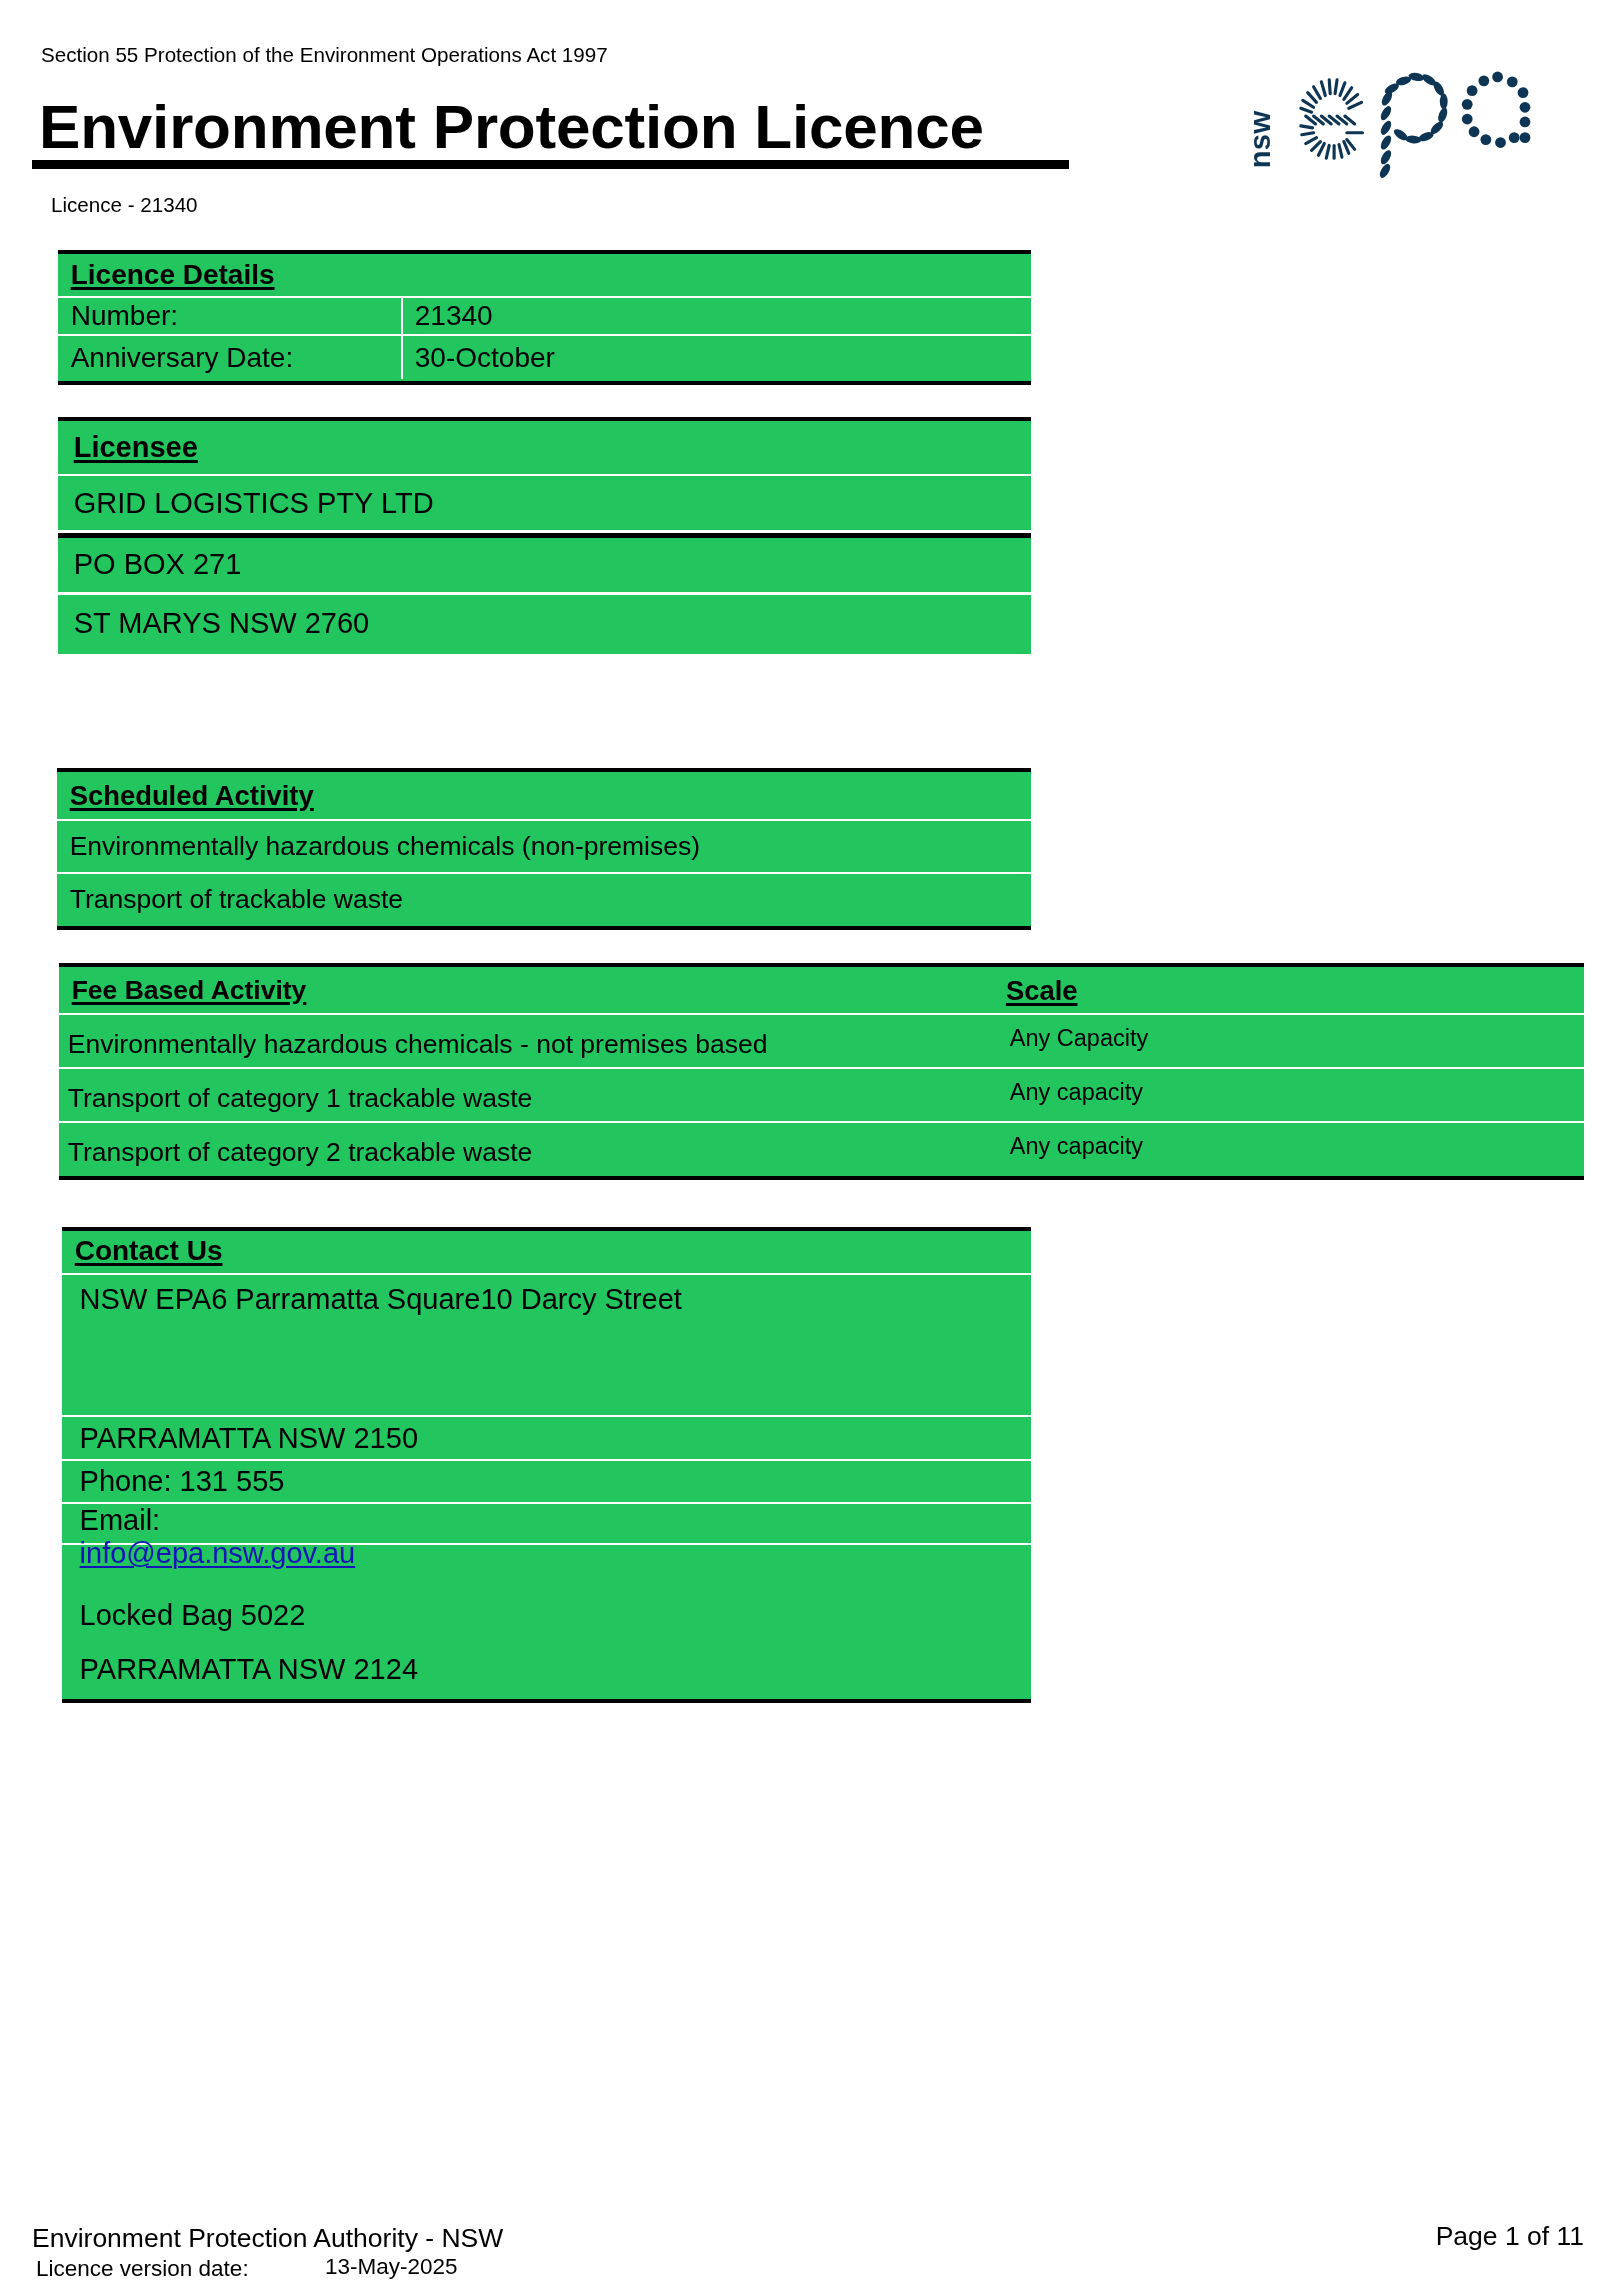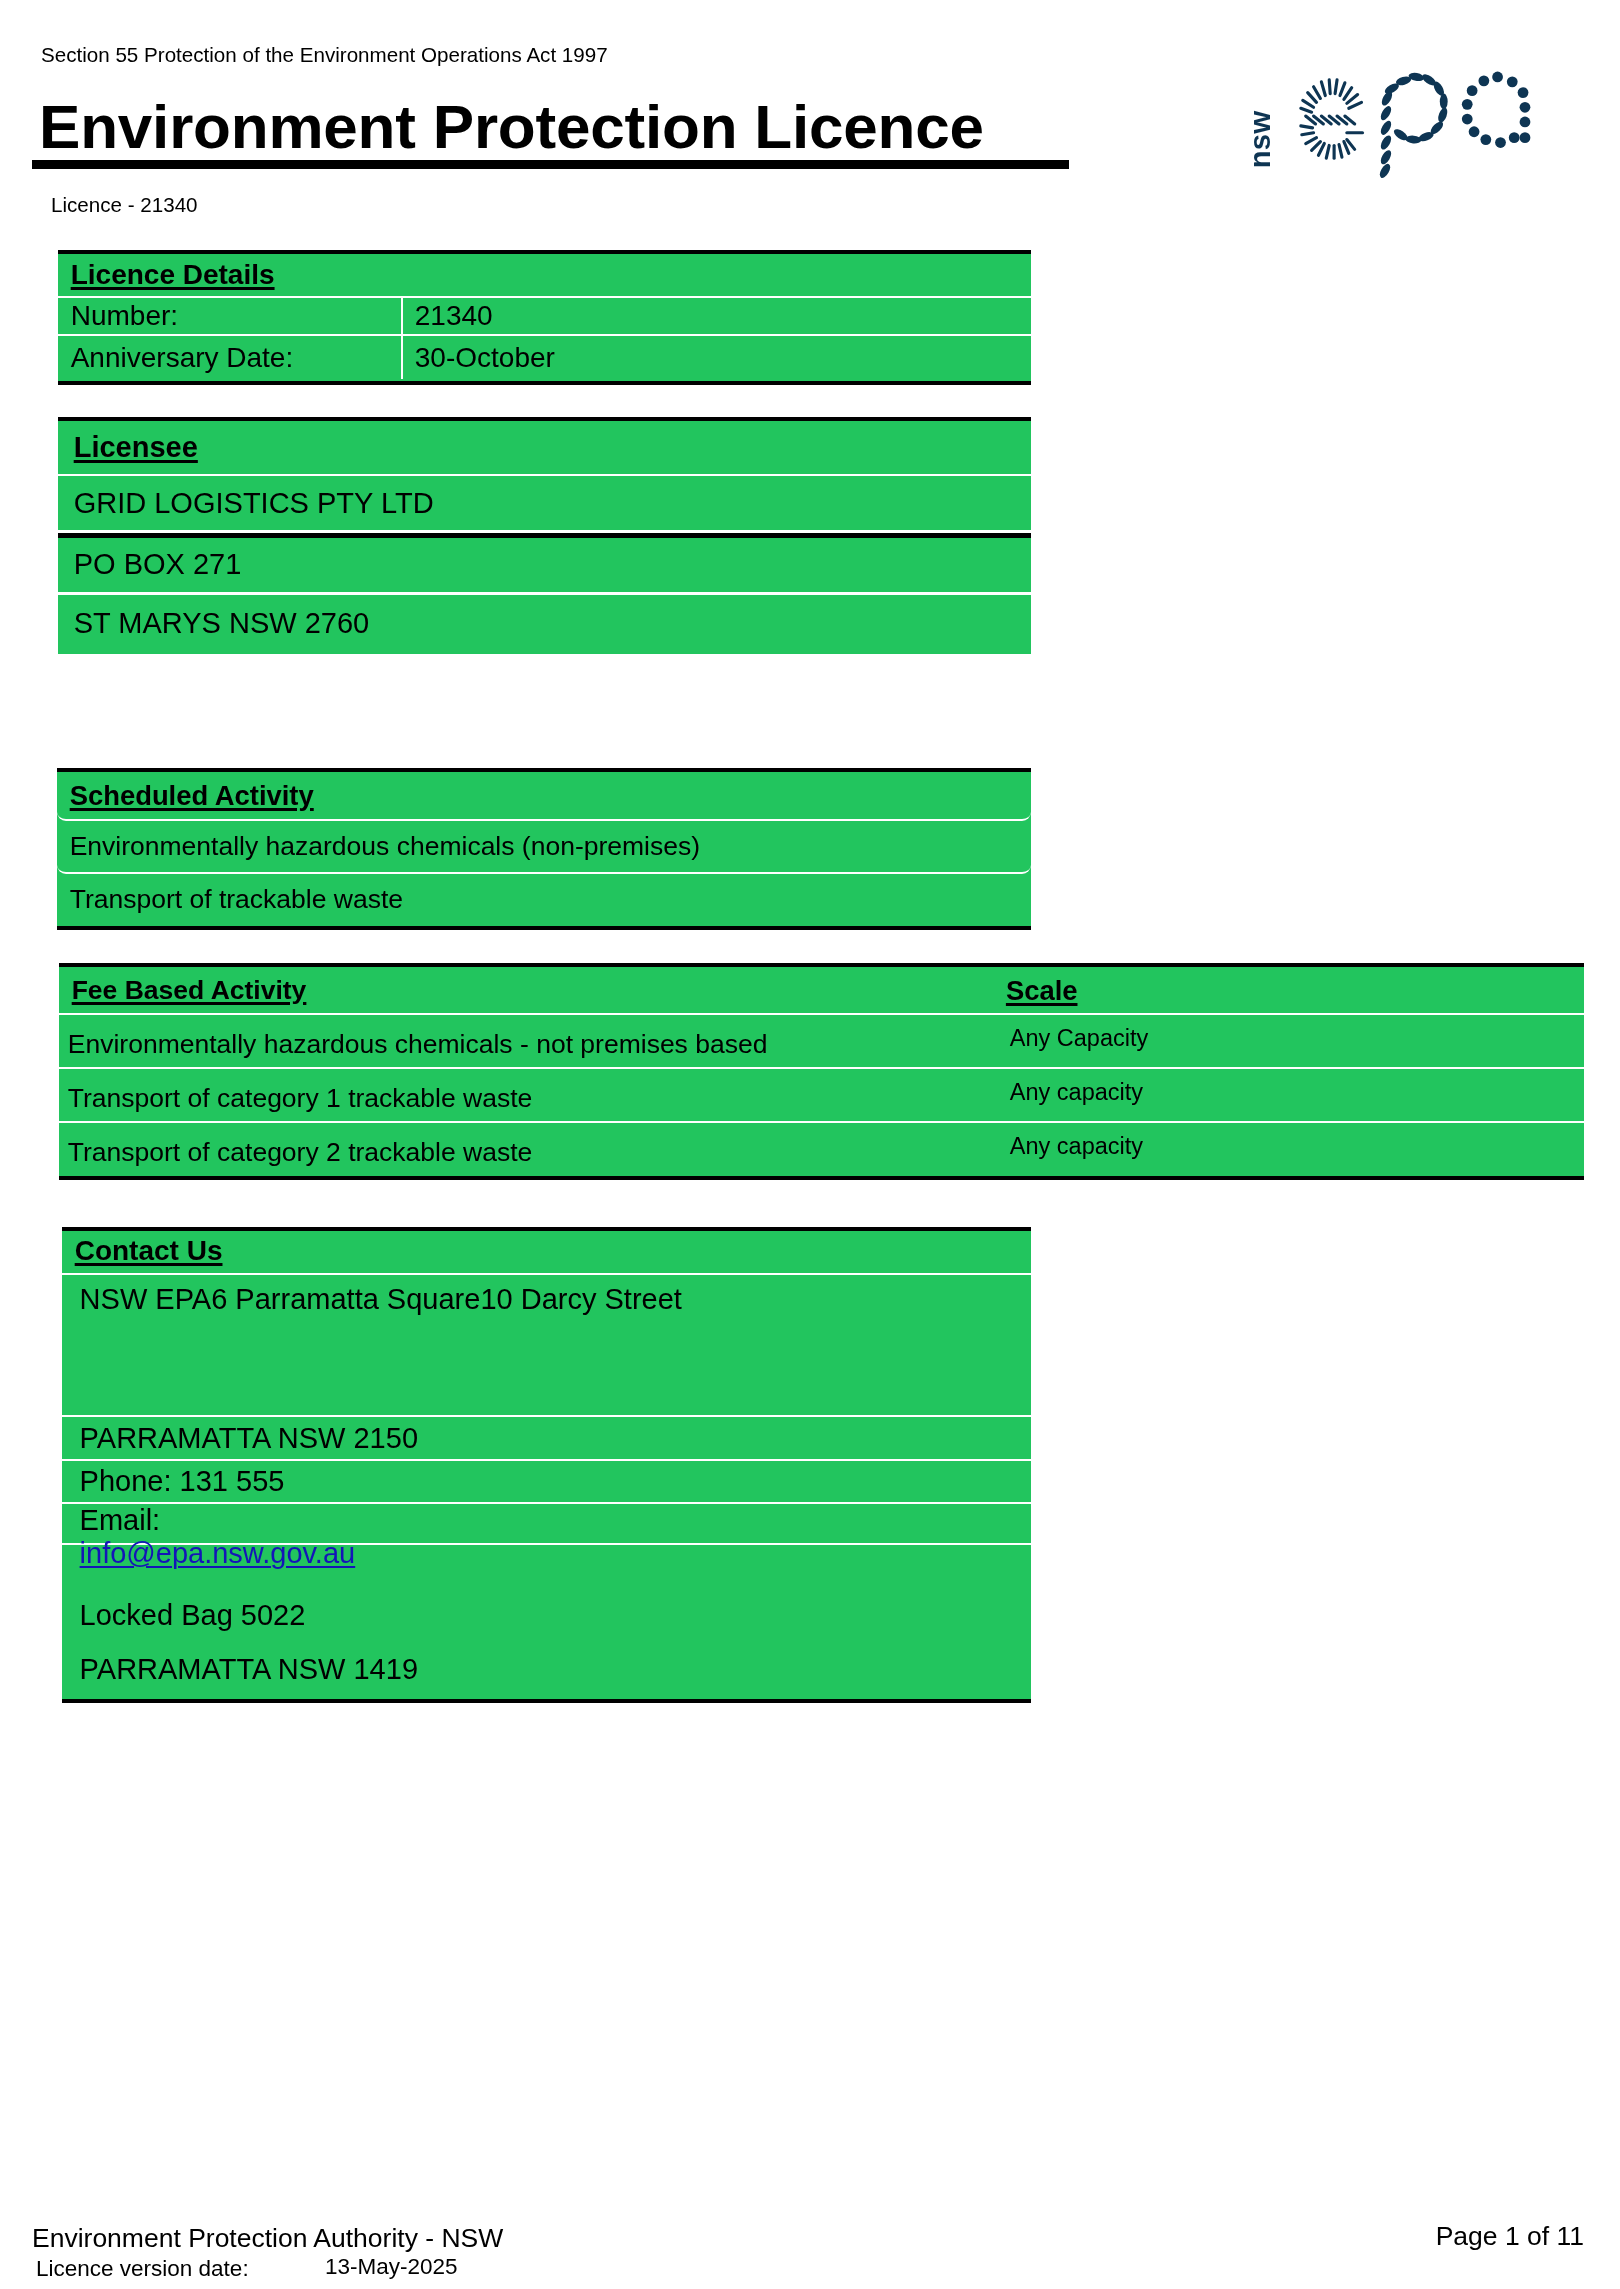--- a/index.html
+++ b/index.html
@@ -34,21 +34,21 @@
   .t-licensee { left: 58px; top: 417px; width: 973px; height: 237px; border-bottom: none; }
   .t-licensee .row { font-size: 29px; padding-left: 15.7px; }
   .t-licensee .r-hdr { height: 55px; }
   .t-licensee .r-name { height: 57px; border-bottom: 3.9px solid #fff; }
   .t-licensee .sep { height: 4.9px; background: #000; }
   .t-licensee .r-addr1 { height: 57px; border-bottom: 3.9px solid #fff; }
   .t-licensee .r-addr2 { height: 57px; }
 
   
   .t-sched { left: 57px; top: 768px; width: 974px; height: 162px; }
-  .t-sched .row { font-size: 26.5px; padding-left: 12.7px; border-radius: 9px; }
+  .t-sched .row { font-size: 26.5px; padding-left: 12.7px; }
   .t-sched .r-hdr { height: 49px; font-size: 27.4px; }
   .t-sched .r-item { height: 53px; }
   .t-sched .r-item:last-child { height: 50px; }
 
   
   .t-fee { left: 59px; top: 963px; width: 1525px; height: 217px; }
   .t-fee .row { font-size: 26.5px; }
   .t-fee .r-hdr { height: 48px; align-items: flex-end; padding-bottom: 5.9px; }
   .t-fee .r-hdr .c1 { padding-left: 12.7px; align-self: flex-start; padding-top: 7.8px; }
   .t-fee .r-hdr .c2 { font-size: 27.4px; }
@@ -238,21 +238,21 @@
   </div>
   <div class="row r-phone">
     <span class="cell">Phone: 131 555</span>
   </div>
   <div class="row r-email">
     <span class="cell" style="white-space:pre;">Email: </span>
       <a class="email-link">info@epa.nsw.gov.au</a>
   </div>
   <div class="row r-postal">
     <span class="cell ln">Locked Bag 5022</span>
-    <span class="cell ln">PARRAMATTA NSW 1419</span>
+    <span class="cell ln">PARRAMATTA NSW 2124</span>
   </div>
 </div>
 
 <div class="abs foot-org">Environment Protection Authority - NSW</div>
 <div class="abs foot-ver-label">Licence version date:</div>
 <div class="abs foot-ver-value">13-May-2025</div>
 <div class="abs foot-page">Page 1 of 11</div>
 
 
 </body></html>

